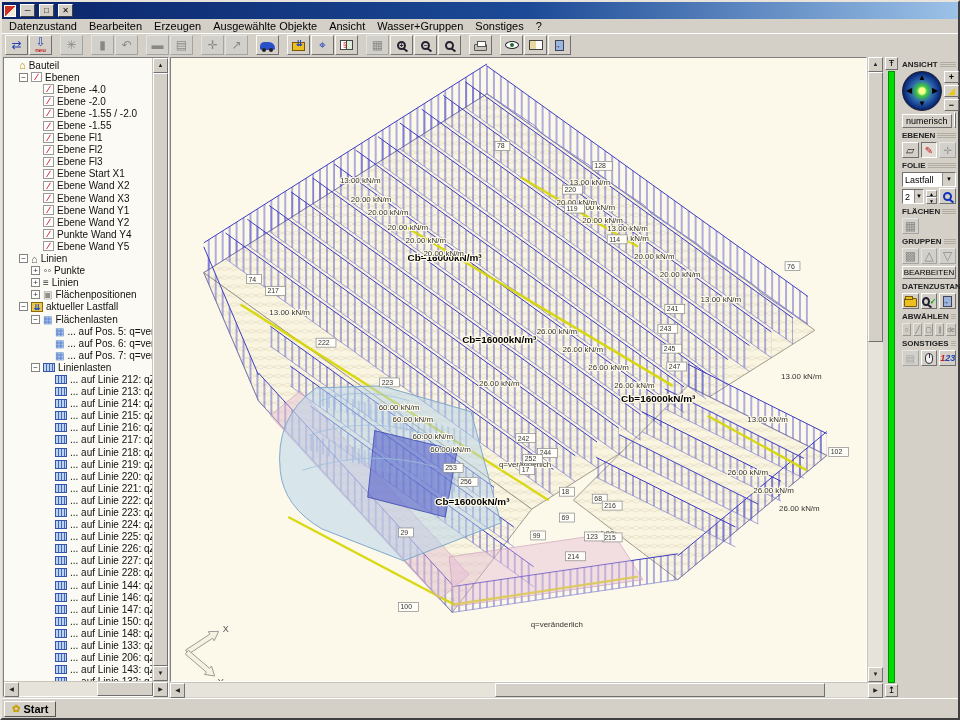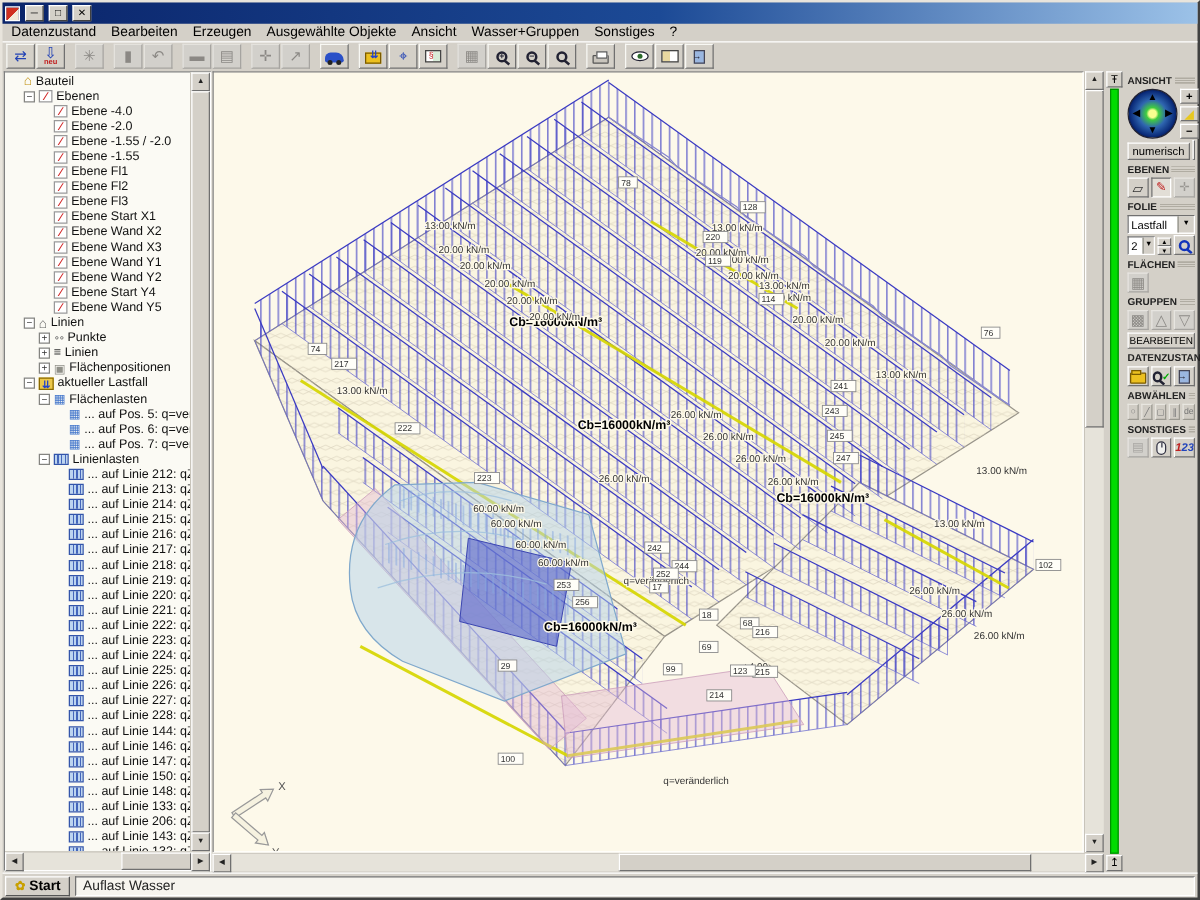--- a/index.html
+++ b/index.html
@@ -311,21 +311,21 @@
               <span class="tlb">Ebene Wand Y1</span>
             </div>
             <div class="trow" style="padding-left: 27px;">
               <span class="texp hid"></span>
               <span class="tic ti-layer">∕</span>
               <span class="tlb">Ebene Wand Y2</span>
             </div>
             <div class="trow" style="padding-left: 27px;">
               <span class="texp hid"></span>
               <span class="tic ti-layer">∕</span>
-              <span class="tlb">Ebene Start Y4</span>
+              <span class="tlb">Punkte Wand Y4</span>
             </div>
             <div class="trow" style="padding-left: 27px;">
               <span class="texp hid"></span>
               <span class="tic ti-layer">∕</span>
               <span class="tlb">Ebene Wand Y5</span>
             </div>
             <div class="trow" style="padding-left: 15px;">
               <span class="texp">−</span>
               <span class="tic ti-system">⌂</span>
               <span class="tlb">Linien</span>
@@ -872,16 +872,15 @@
           </div>
         <div class="pbtn">
             <span class="i-123">123</span>
           </div>
       </div>
     </div>
   </div>
 
   <div id="status">
     <div id="startbtn">Start</div>
-    <div id="statusfield">Auflast Wasser</div>
   </div>
 
 </div>
 
 </body></html>

